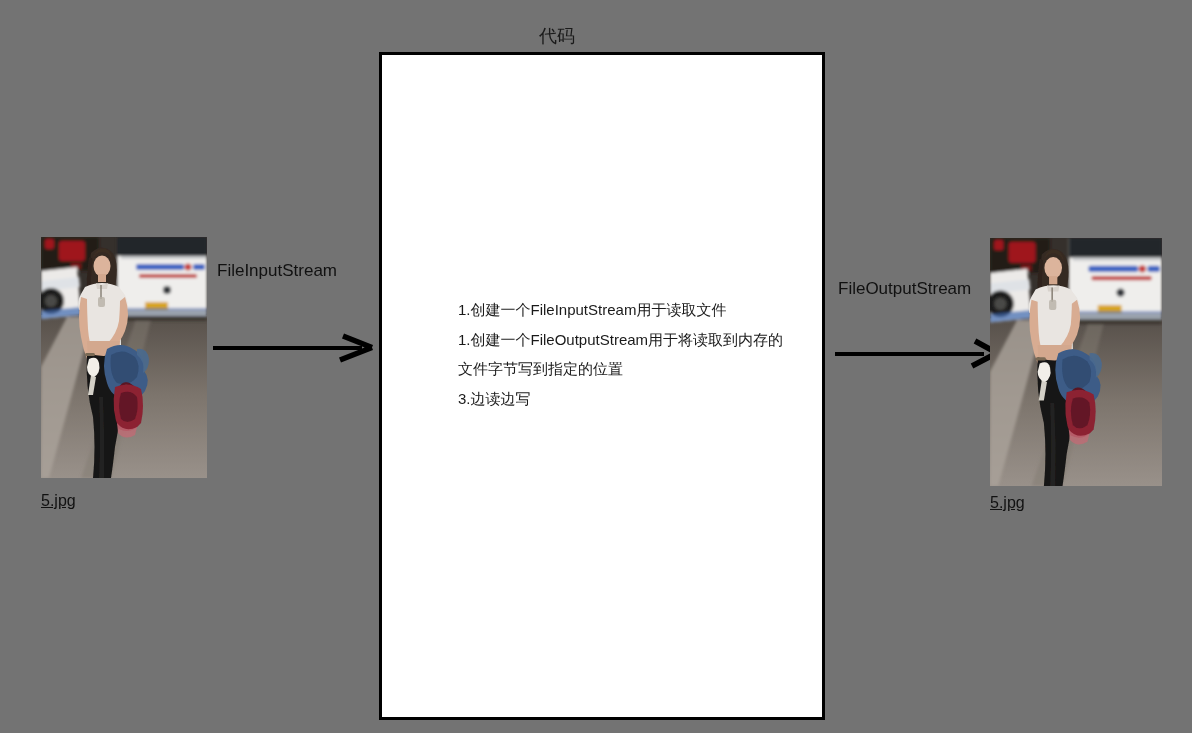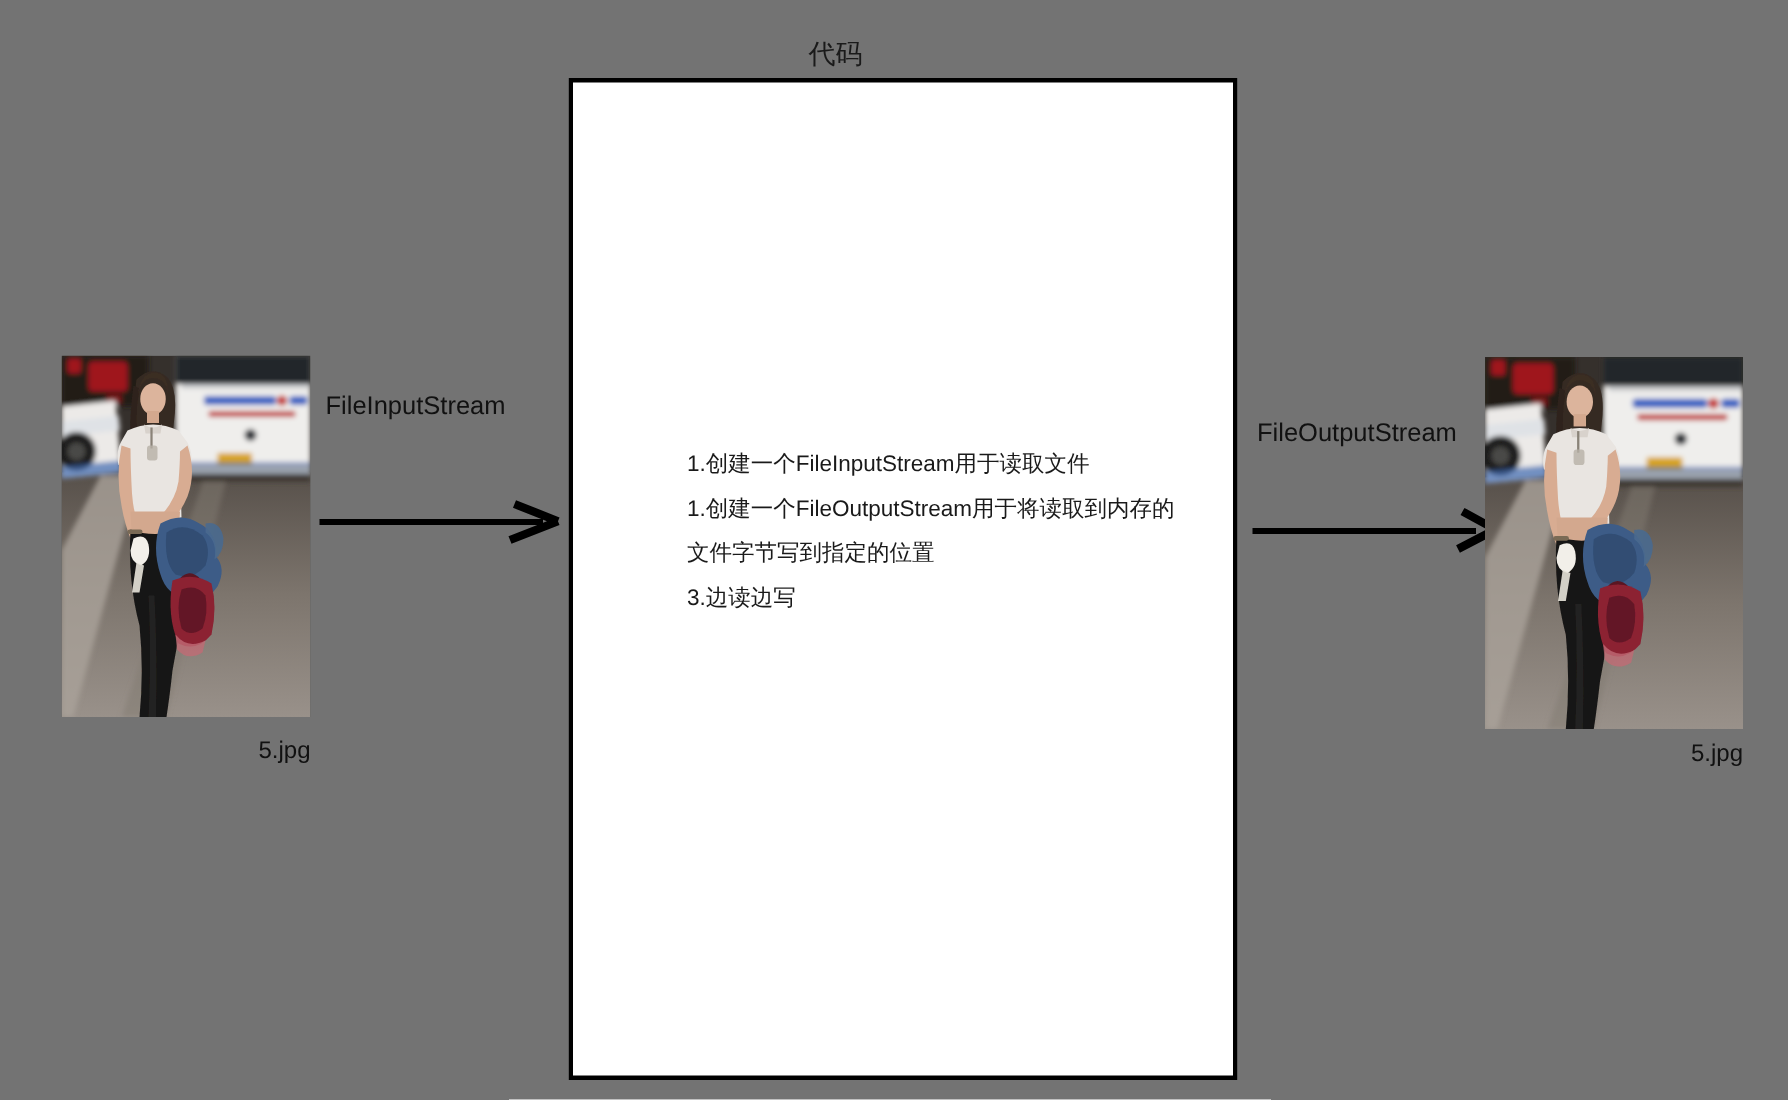--- a/index.html
+++ b/index.html
@@ -48,23 +48,24 @@
   }
   .photo {
     position: absolute;
     overflow: hidden;
   }
   .photo svg { display: block; }
   .photo-left  { left: 41px;  top: 237px; width: 166px; height: 241px; }
   .photo-right { left: 990px; top: 238px; width: 172px; height: 248px; }
   .caption {
     position: absolute;
-    text-align: right;
+    text-align: left;
     font-size: 16px;
     color: #111111;
+    text-decoration: underline;
   }
   .caption-left  { left: 41px;  top: 492px; width: 166px; }
   .caption-right { left: 990px; top: 494px; width: 172px; }
   .stream-label {
     position: absolute;
     font-size: 17px;
     color: #111111;
     white-space: nowrap;
   }
   .label-input  { left: 217px; top: 261px; }

